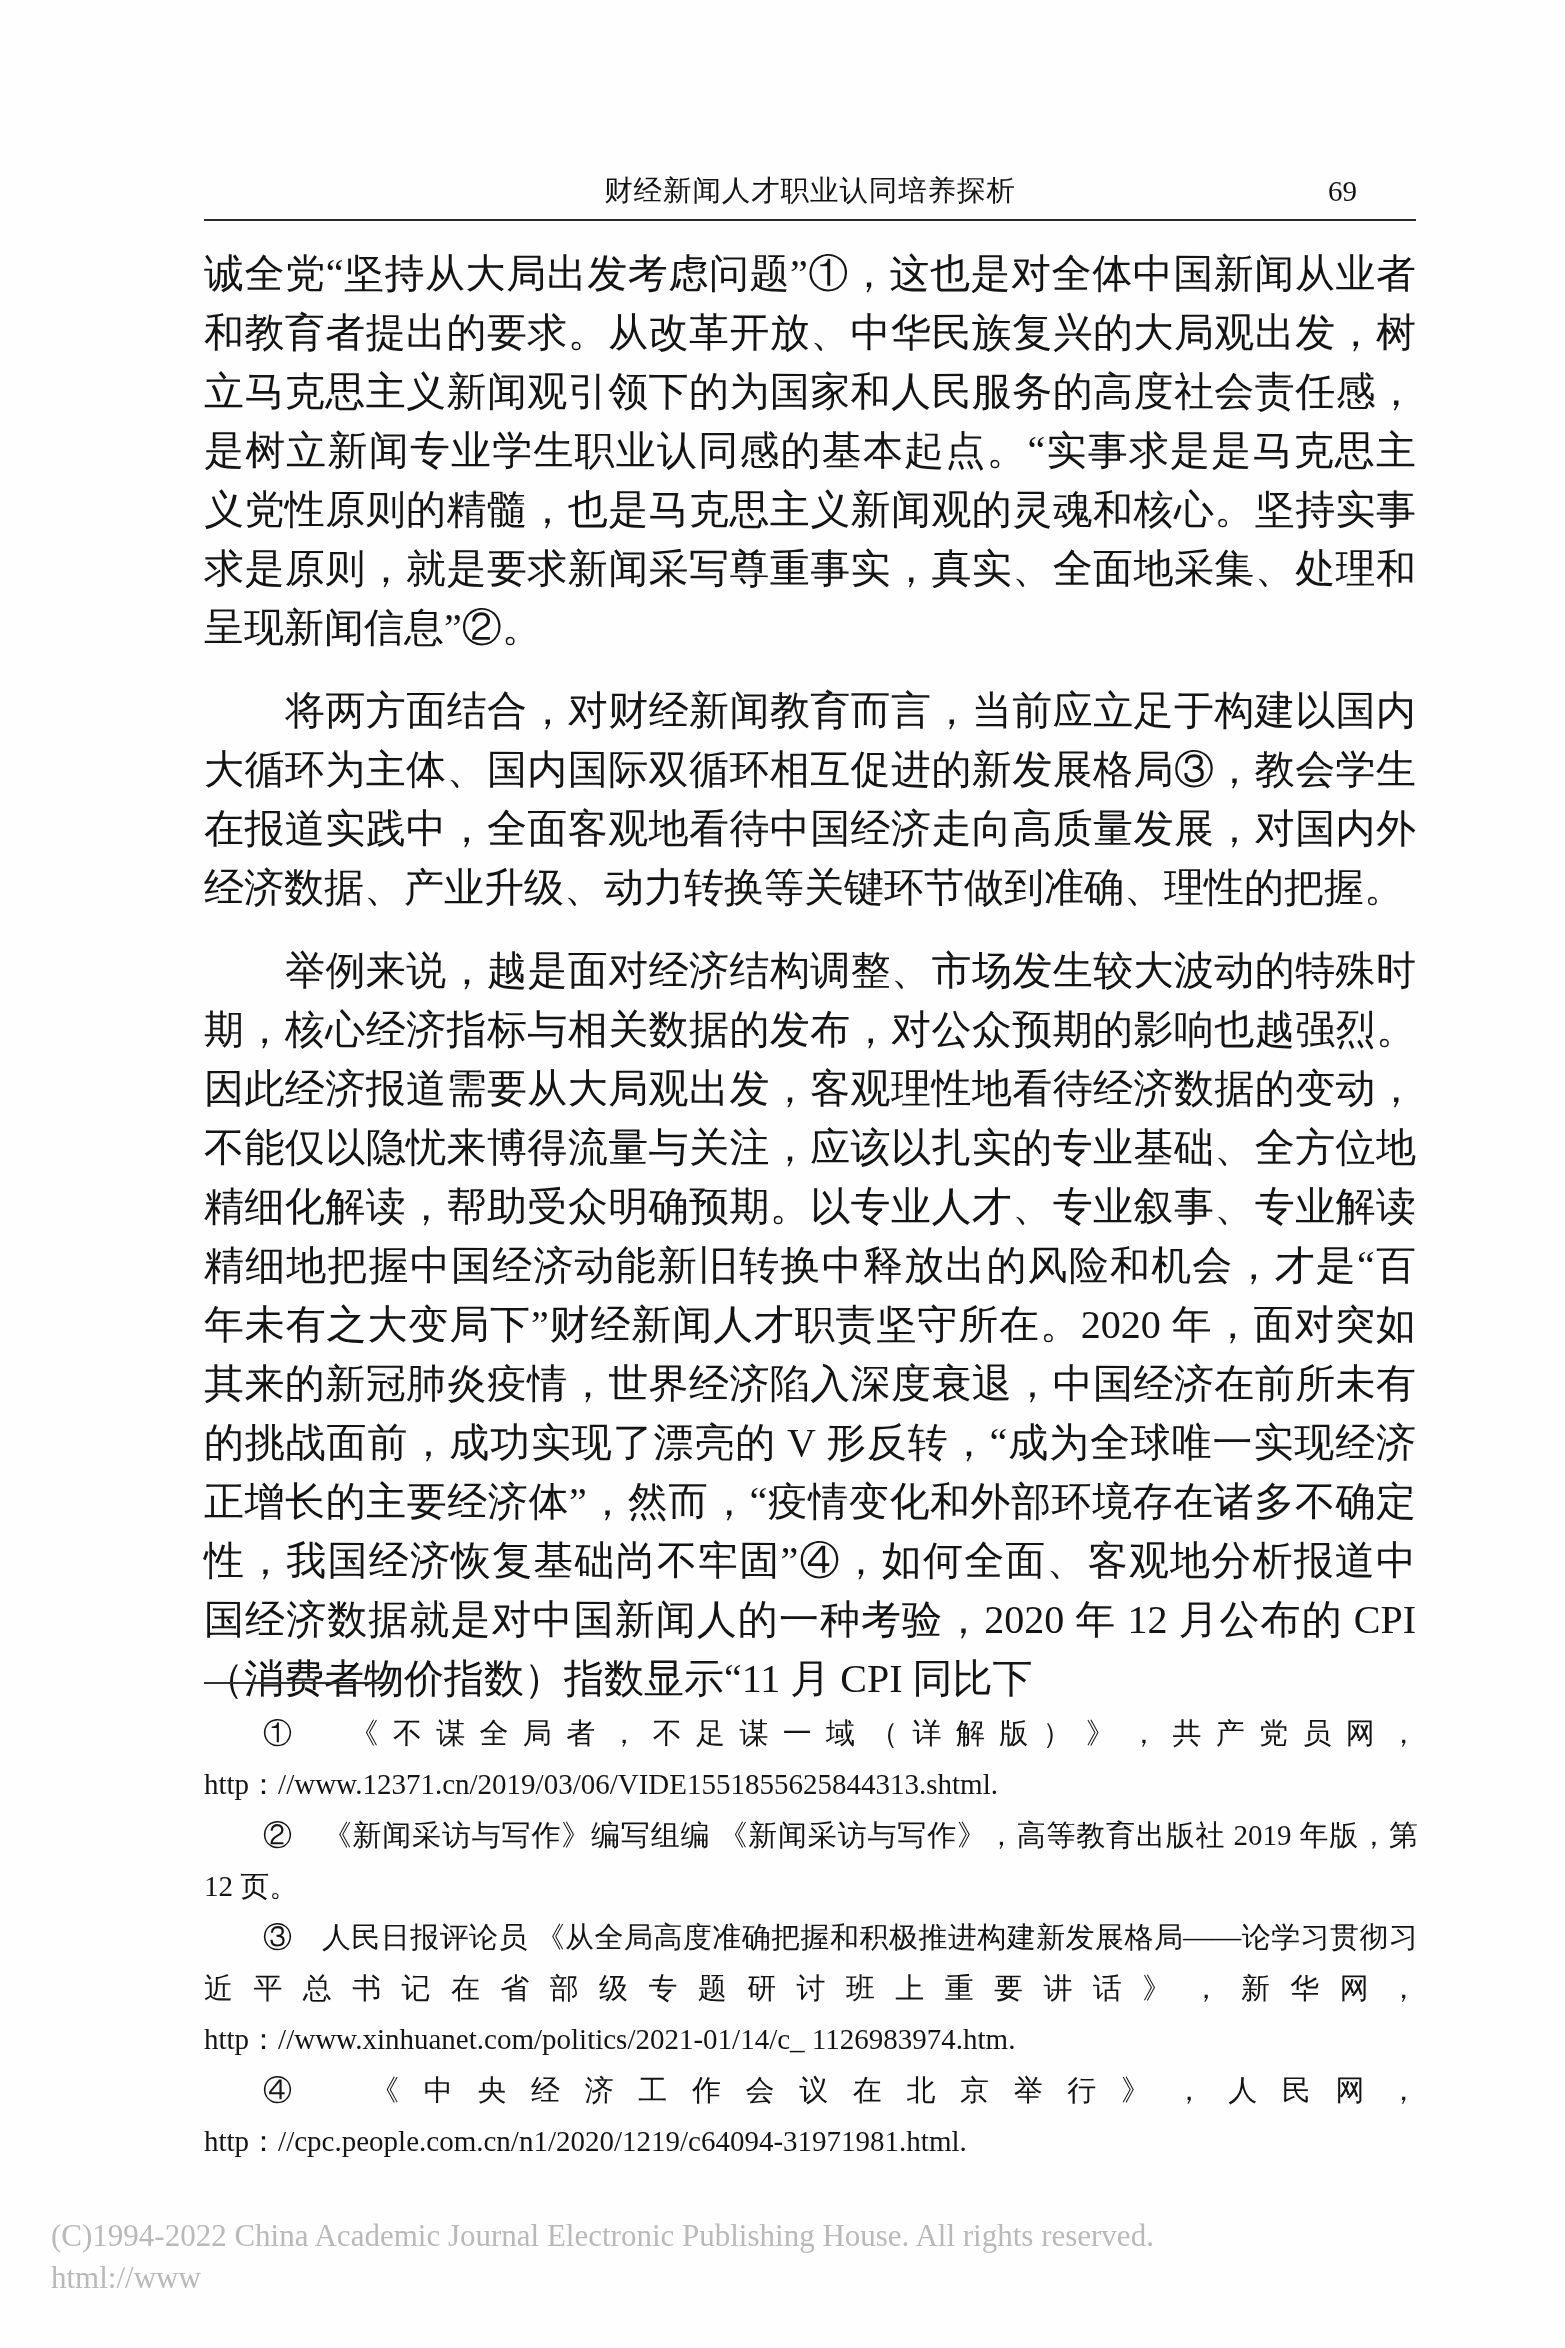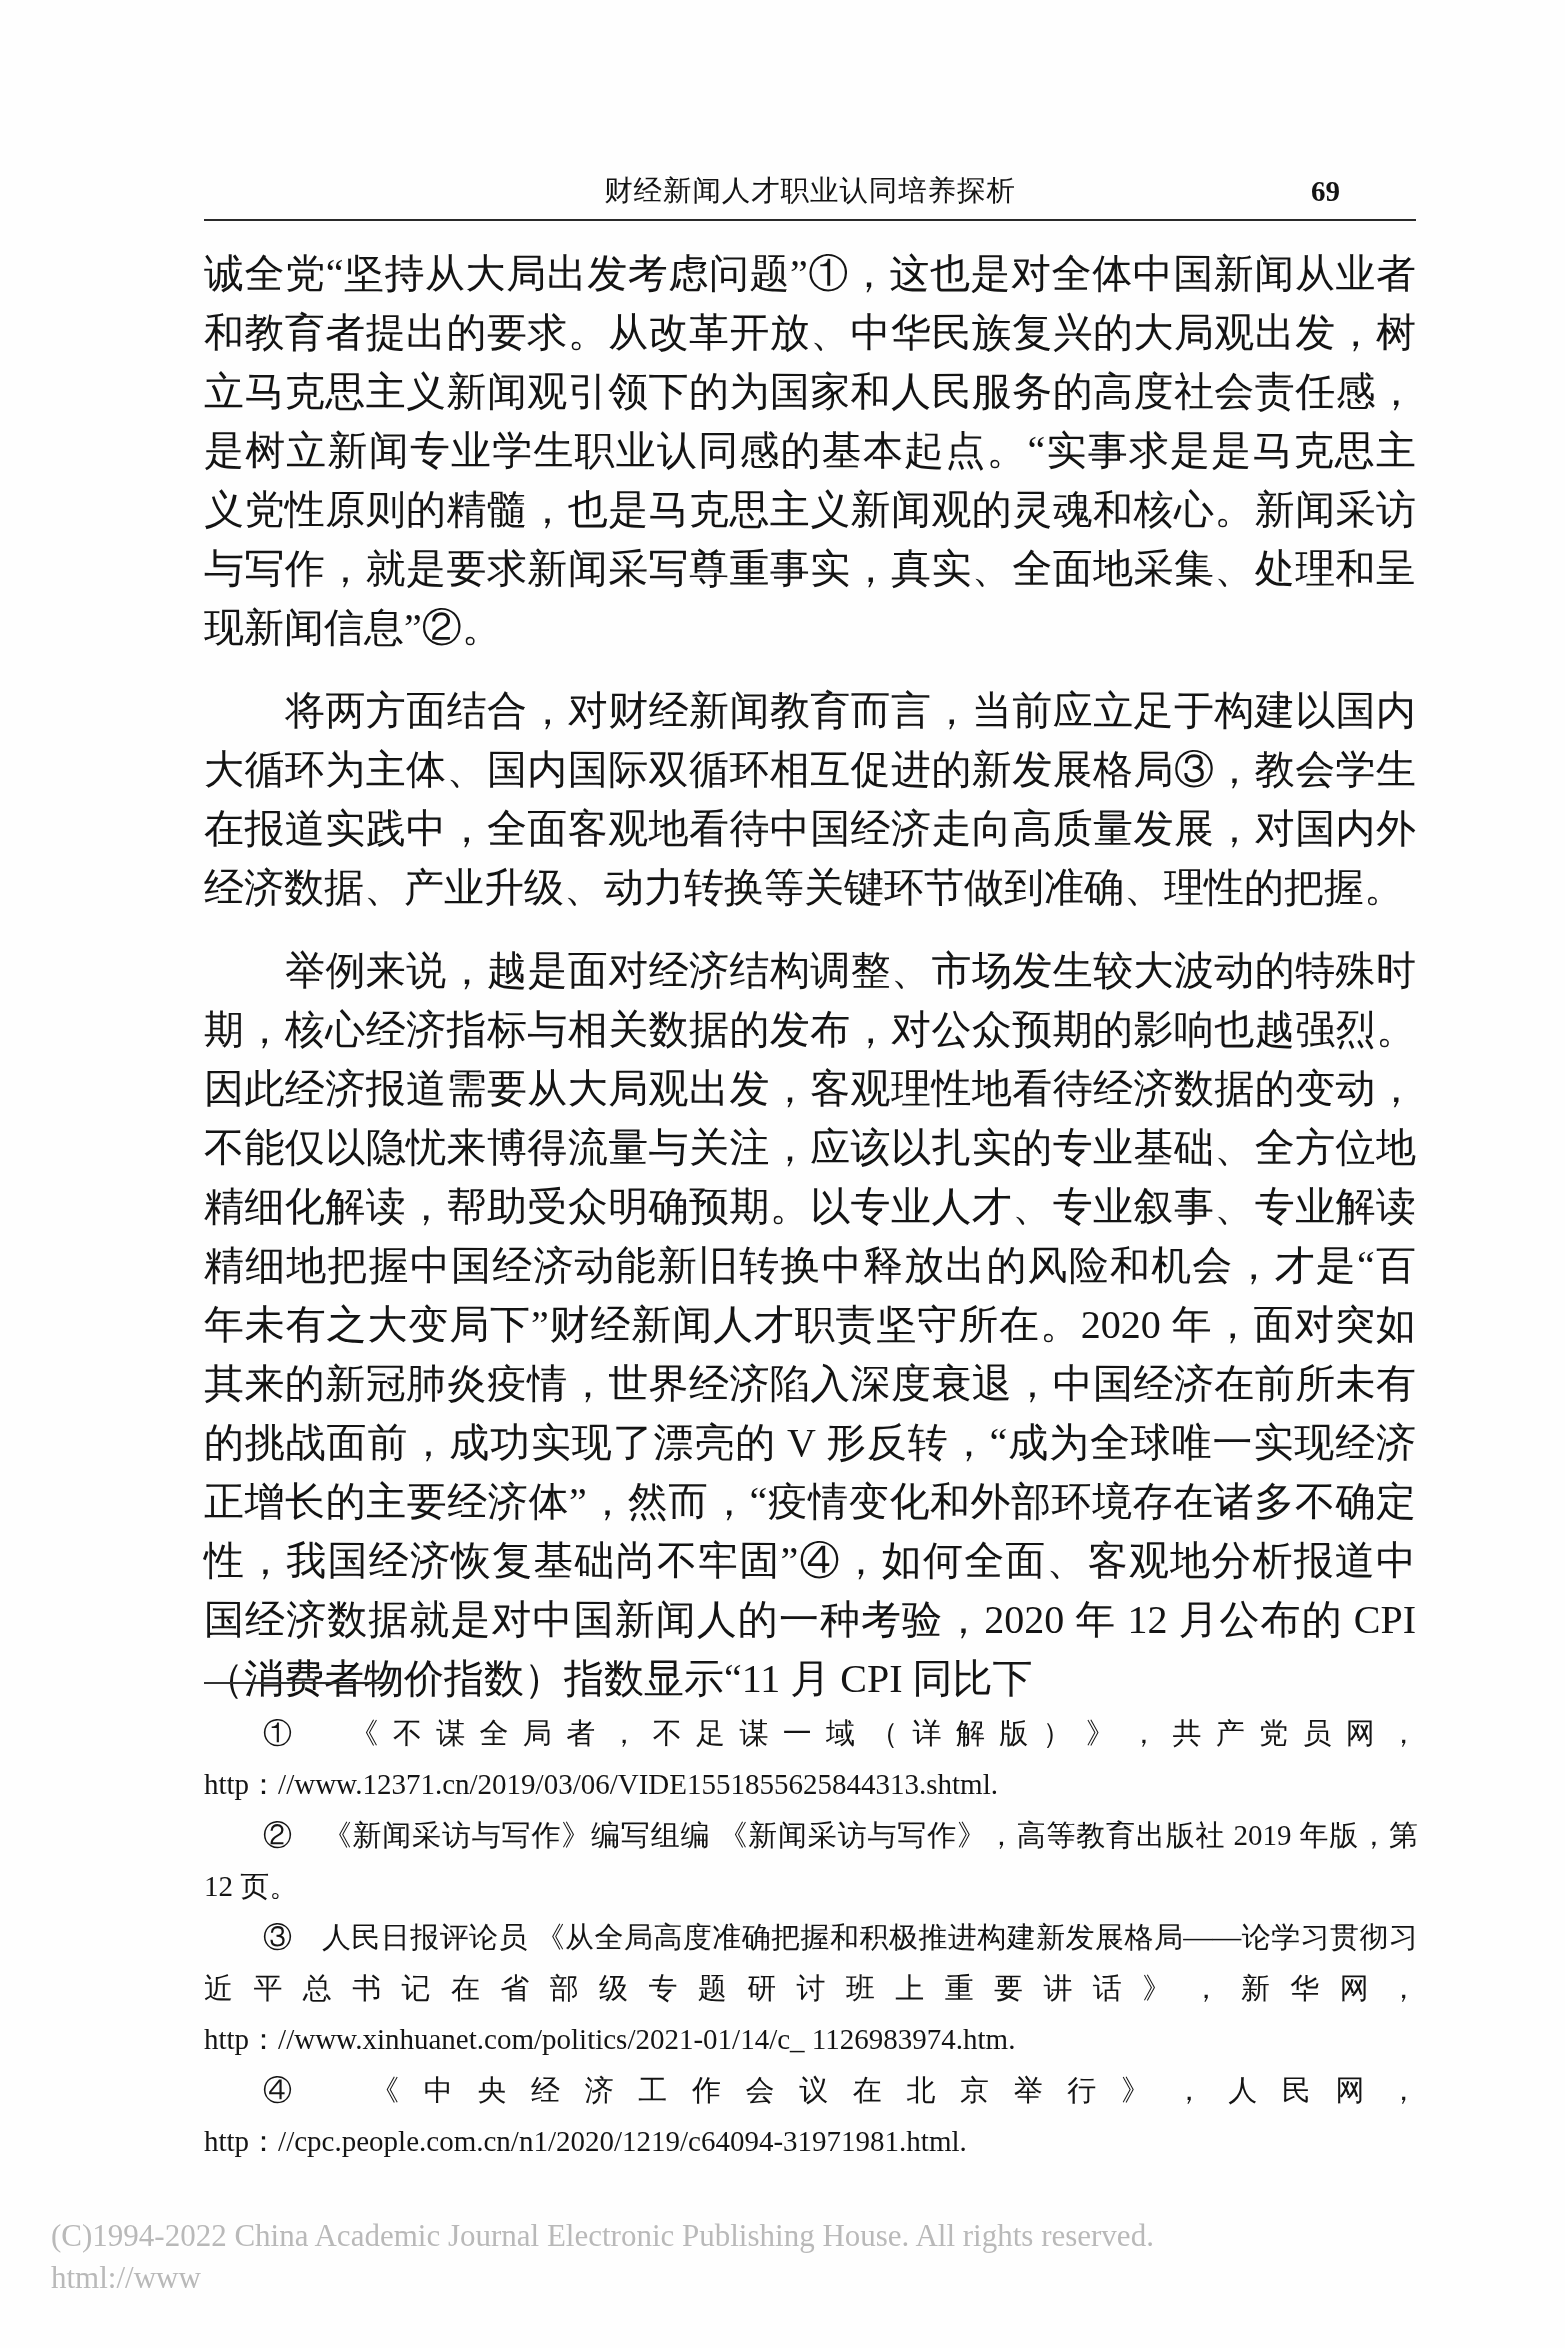--- a/index.html
+++ b/index.html
@@ -26,24 +26,23 @@
     width: 1212px;
     height: 40px;
     font-size: 28.5px;
     line-height: 40px;
     text-align: center;
     letter-spacing: 0.9px;
   }
   .page-number {
     position: absolute;
     top: 0;
-    right: 76px;
+    right: 59px;
     font-size: 29px;
     letter-spacing: 0;
-    font-weight: bold;
   }
   .head-rule {
     position: absolute;
     top: 219px;
     left: 204px;
     width: 1212px;
     height: 1.8px;
     background: #2a2a2a;
   }
   
@@ -113,21 +112,21 @@
 <div class="page">
 
   <div class="running-head">
     <span>财经新闻人才职业认同培养探析</span>
     <span class="page-number">69</span>
   </div>
 
   <div class="head-rule"></div>
 
   <div class="body-text">
-    <p>诚全党“坚持从大局出发考虑问题”①，这也是对全体中国新闻从业者和教育者提出的要求。从改革开放、中华民族复兴的大局观出发，树立马克思主义新闻观引领下的为国家和人民服务的高度社会责任感，是树立新闻专业学生职业认同感的基本起点。“实事求是是马克思主义党性原则的精髓，也是马克思主义新闻观的灵魂和核心。新闻采访与写作，就是要求新闻采写尊重事实，真实、全面地采集、处理和呈现新闻信息”②。</p>
+    <p>诚全党“坚持从大局出发考虑问题”①，这也是对全体中国新闻从业者和教育者提出的要求。从改革开放、中华民族复兴的大局观出发，树立马克思主义新闻观引领下的为国家和人民服务的高度社会责任感，是树立新闻专业学生职业认同感的基本起点。“实事求是是马克思主义党性原则的精髓，也是马克思主义新闻观的灵魂和核心。坚持实事求是原则，就是要求新闻采写尊重事实，真实、全面地采集、处理和呈现新闻信息”②。</p>
     <p class="indent">将两方面结合，对财经新闻教育而言，当前应立足于构建以国内大循环为主体、国内国际双循环相互促进的新发展格局③，教会学生在报道实践中，全面客观地看待中国经济走向高质量发展，对国内外经济数据、产业升级、动力转换等关键环节做到准确、理性的把握。</p>
     <p class="indent">举例来说，越是面对经济结构调整、市场发生较大波动的特殊时期，核心经济指标与相关数据的发布，对公众预期的影响也越强烈。因此经济报道需要从大局观出发，客观理性地看待经济数据的变动，不能仅以隐忧来博得流量与关注，应该以扎实的专业基础、全方位地精细化解读，帮助受众明确预期。以专业人才、专业叙事、专业解读精细地把握中国经济动能新旧转换中释放出的风险和机会，才是“百年未有之大变局下”财经新闻人才职责坚守所在。2020 年，面对突如其来的新冠肺炎疫情，世界经济陷入深度衰退，中国经济在前所未有的挑战面前，成功实现了漂亮的 V 形反转，“成为全球唯一实现经济正增长的主要经济体”，然而，“疫情变化和外部环境存在诸多不确定性，我国经济恢复基础尚不牢固”④，如何全面、客观地分析报道中国经济数据就是对中国新闻人的一种考验，2020 年 12 月公布的 CPI（消费者物价指数）指数显示“11 月 CPI 同比下</p>
   </div>
 
   <div class="footnote-rule"></div>
 
   <div class="footnotes">
     <p>①　《不谋全局者，不足谋一域（详解版）》，共产党员网，http：//www.12371.cn/2019/03/06/VIDE1551855625844313.shtml.</p>
     <p>②　《新闻采访与写作》编写组编 《新闻采访与写作》，高等教育出版社 2019 年版，第 12 页。</p>
     <p>③　人民日报评论员 《从全局高度准确把握和积极推进构建新发展格局——论学习贯彻习近平总书记在省部级专题研讨班上重要讲话》，新华网，http：//www.xinhuanet.com/politics/2021-01/14/c_ 1126983974.htm.</p>

